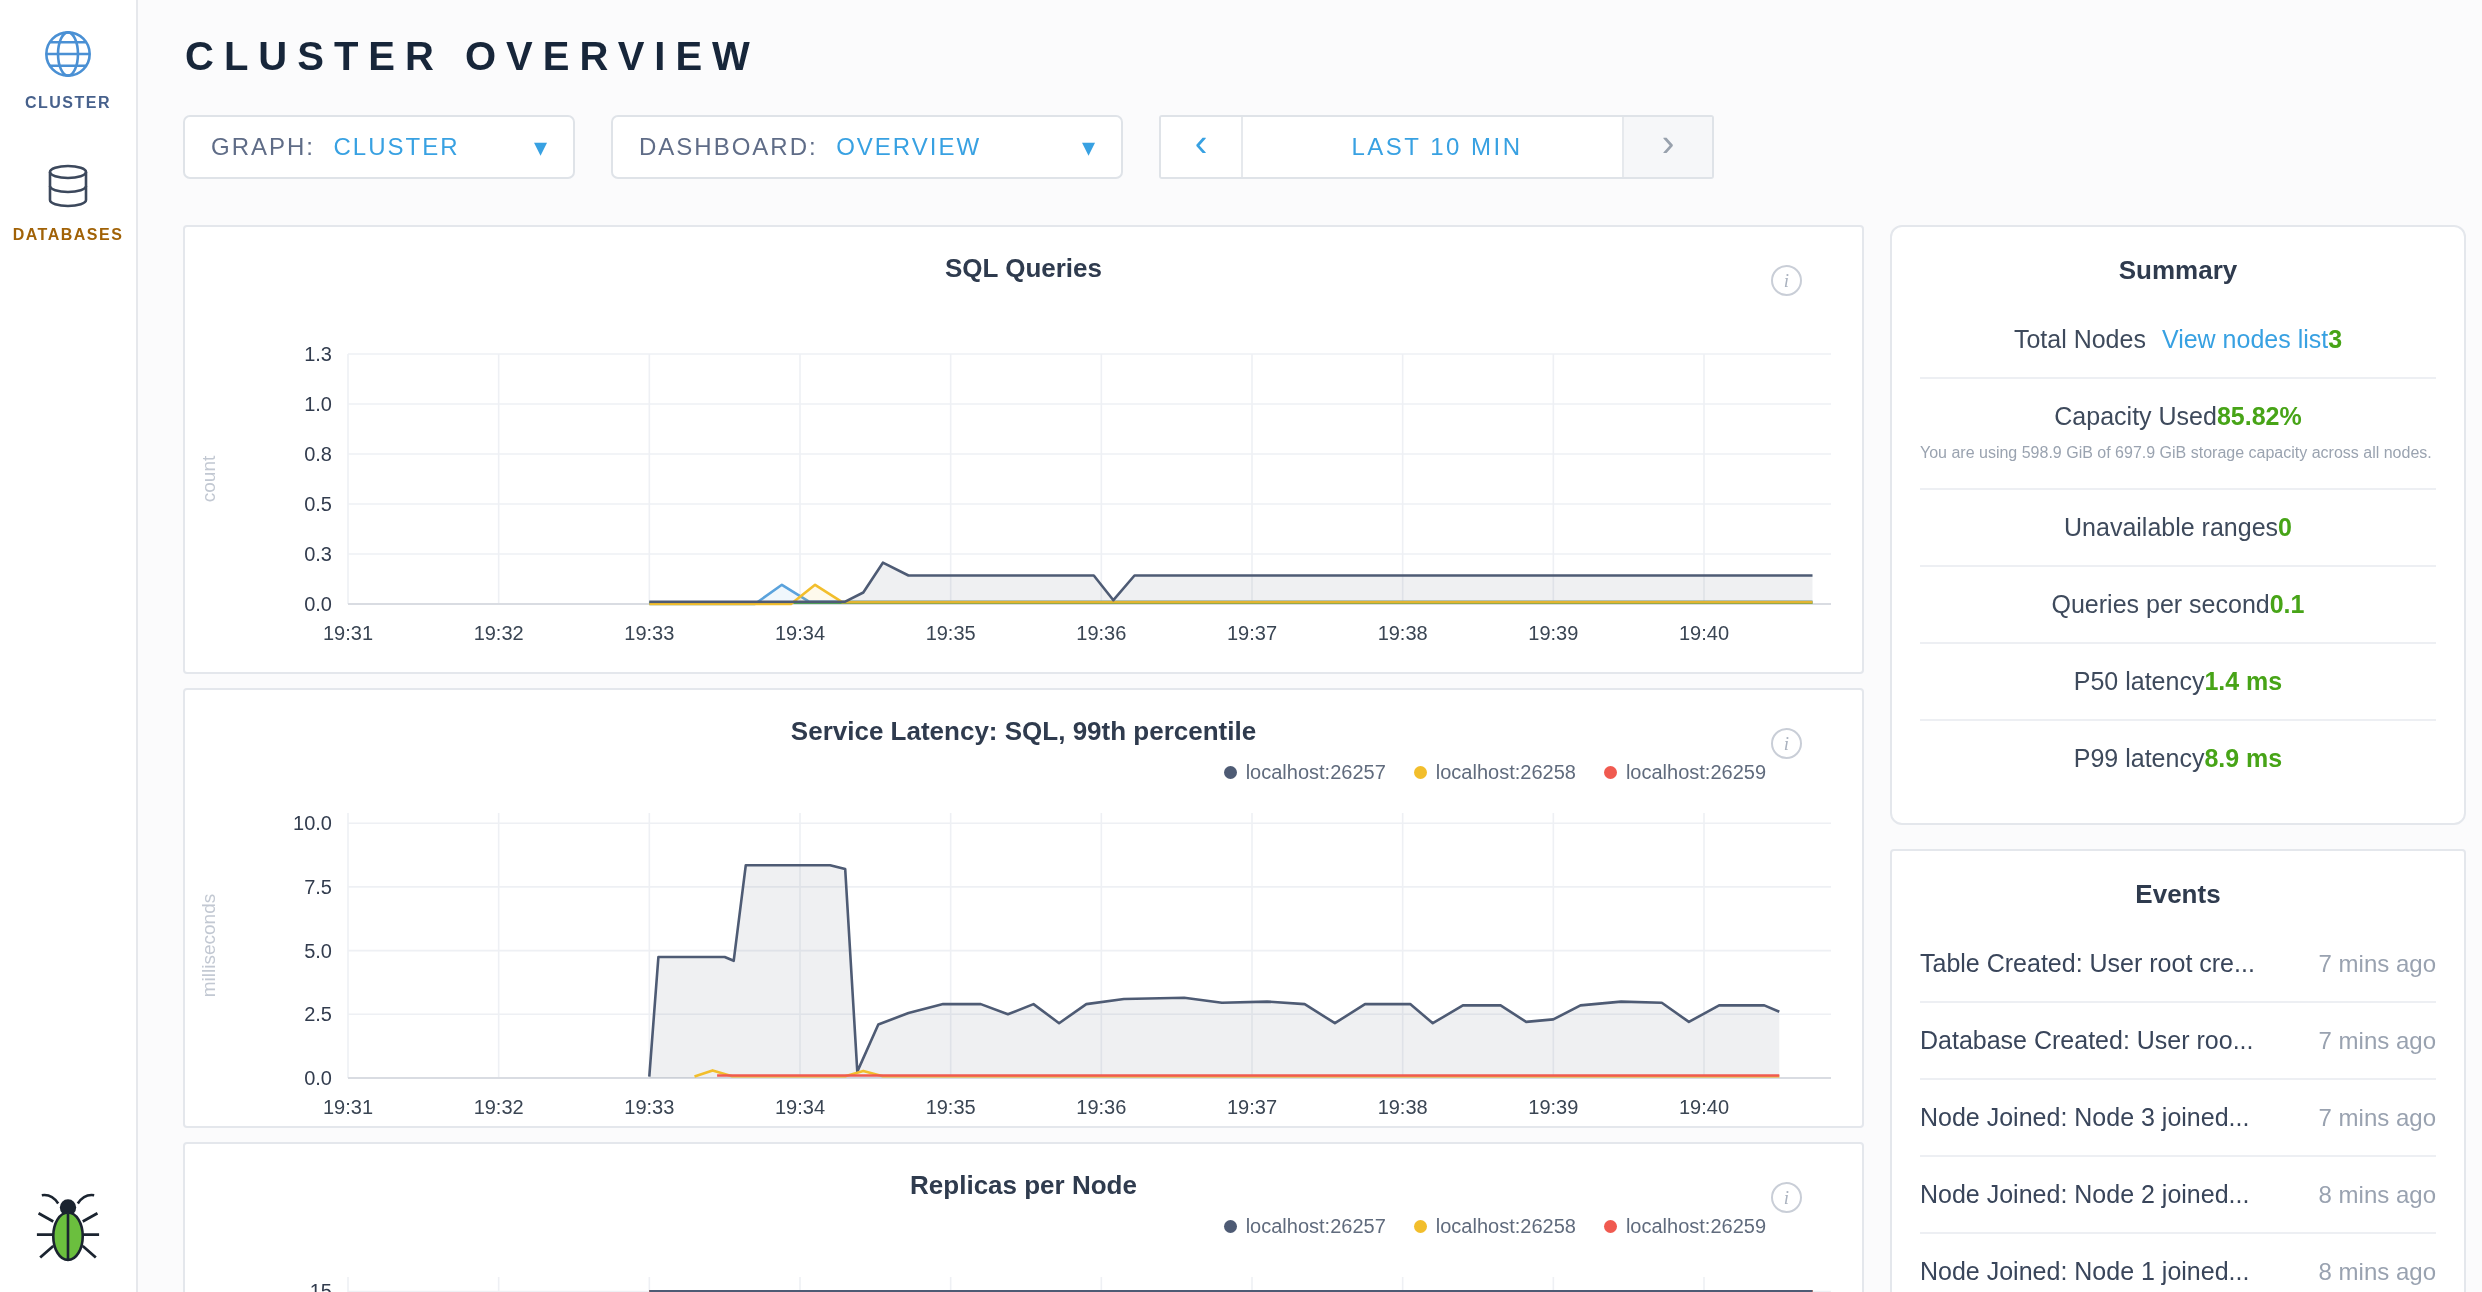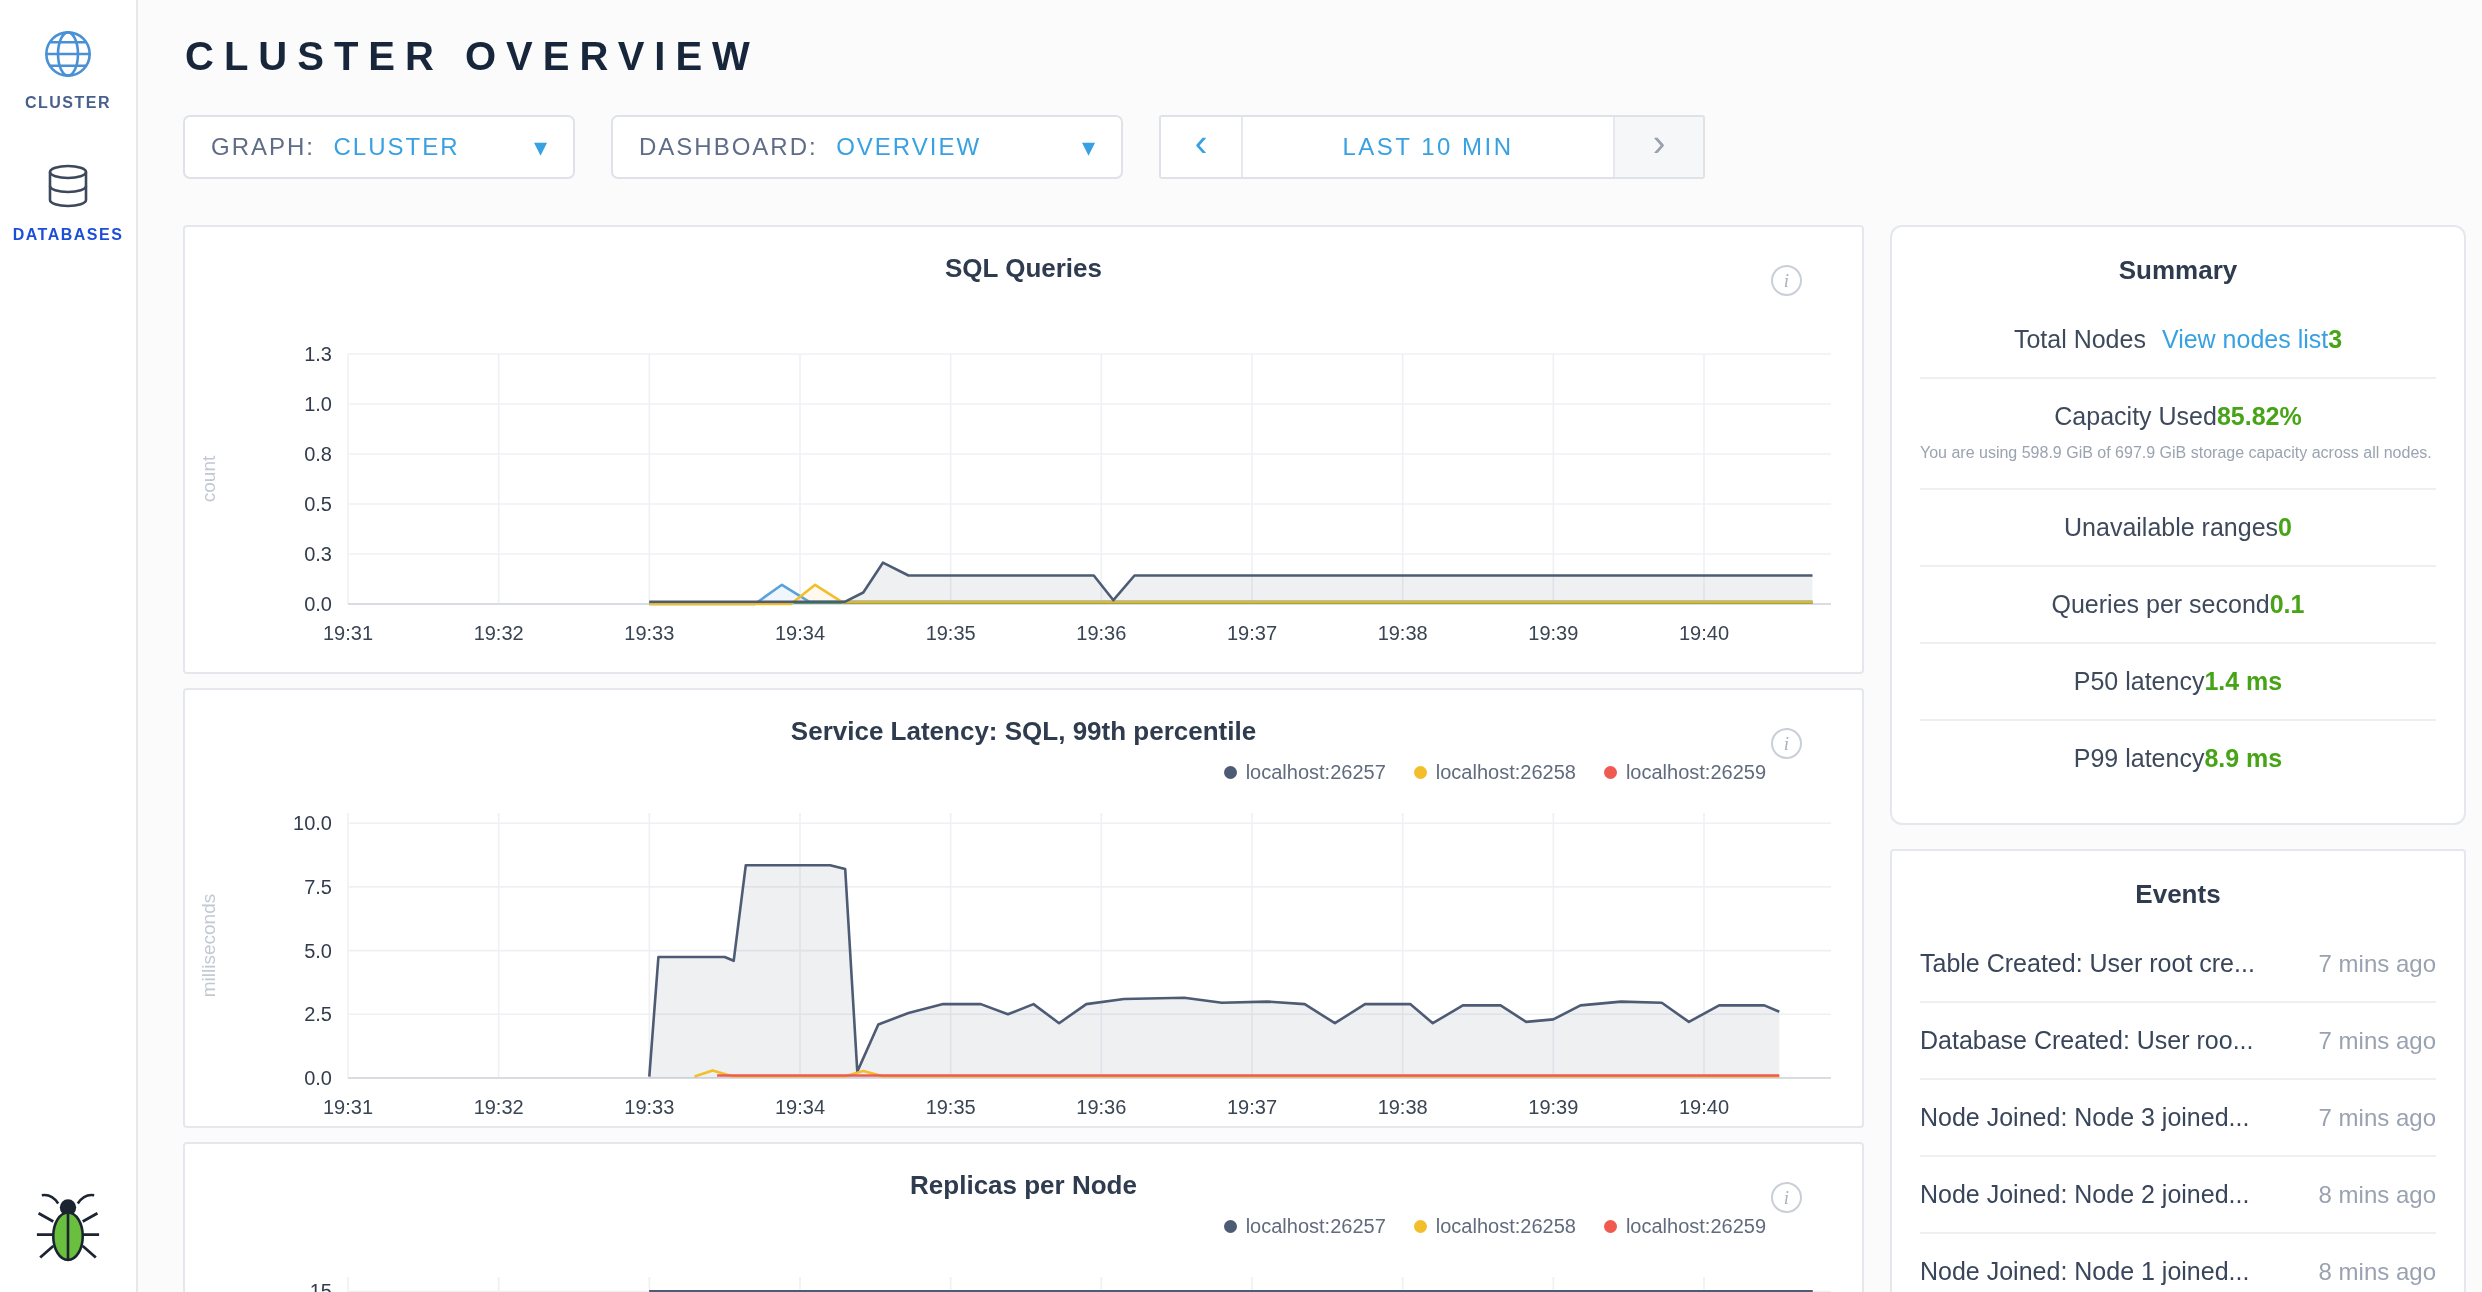--- a/index.html
+++ b/index.html
@@ -12,21 +12,21 @@
   svg { font-family: "Liberation Sans", sans-serif; }
 
   
   .sidebar {
     position: fixed; left: 0; top: 0; bottom: 0; width: 138px;
     background: #fff; border-right: 2px solid #e6e8ec;
     display: flex; flex-direction: column; align-items: center;
     padding-top: 28px; z-index: 5;
   }
   .nav-item { display: flex; flex-direction: column; align-items: center; margin-bottom: 48px; cursor: pointer; }
-  .nav-label { font-size: 16px; font-weight: bold; letter-spacing: 1.5px; margin-top: 10px; color: #1d4ed8; }
+  .nav-label { font-size: 16px; font-weight: bold; letter-spacing: 1.5px; margin-top: 10px; color: #a16207; }
   .nav-item.active .nav-label { color: #47618c; }
   .logo { margin-top: auto; margin-bottom: 24px; }
 
   
   main { margin-left: 138px; padding: 28px 16px 0 45px; }
   h1.page-title {
     font-size: 40px; font-weight: 700; letter-spacing: 10px;
     color: #17263a; margin: 6px 0 36px 2px;
   }
 
@@ -47,20 +47,21 @@
     width: 82px; border: none; background: #fff; color: #38a1e2;
     font-size: 38px; line-height: 1; cursor: pointer;
     display: flex; align-items: center; justify-content: center; padding-bottom: 8px;
     font-family: "Liberation Sans", sans-serif;
   }
   .tw-prev { border-right: 2px solid #e6e9ed; }
   .tw-label {
     width: 370px; border: none; background: #fff; color: #38a1e2;
     font-size: 24px; letter-spacing: 2.5px; cursor: pointer;
     font-family: "Liberation Sans", sans-serif;
+    margin-left: 9px;
   }
   .tw-next { border-left: 2px solid #e6e9ed; background: #f6f7f9; color: #98a1ad; width: 90px; }
 
   
   .content { display: flex; gap: 26px; align-items: flex-start; }
   .charts-col { width: 1681px; }
   .side-col { width: 576px; }
 
   .panel { background: #fff; border: 2px solid #e4e7ec; border-radius: 4px; }
 

